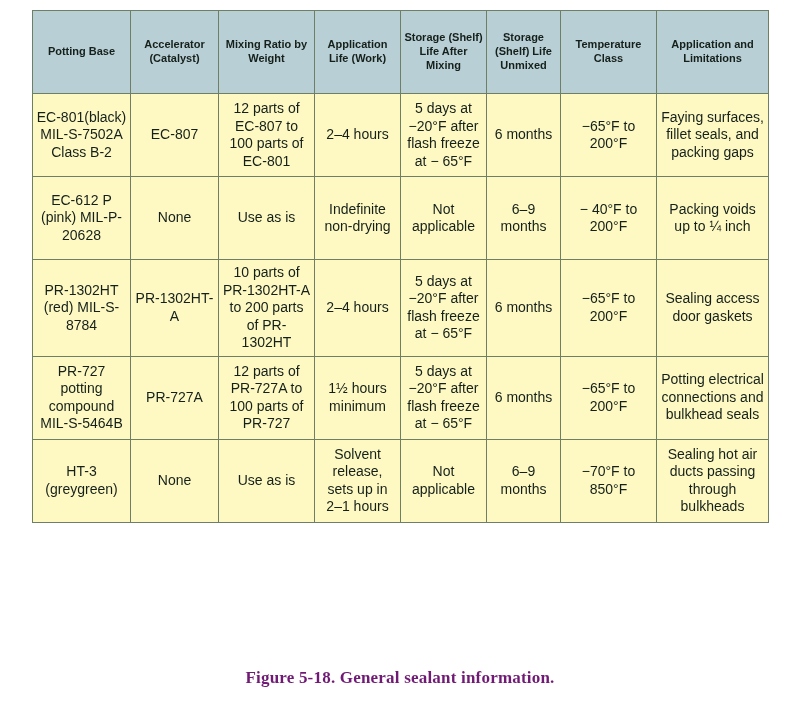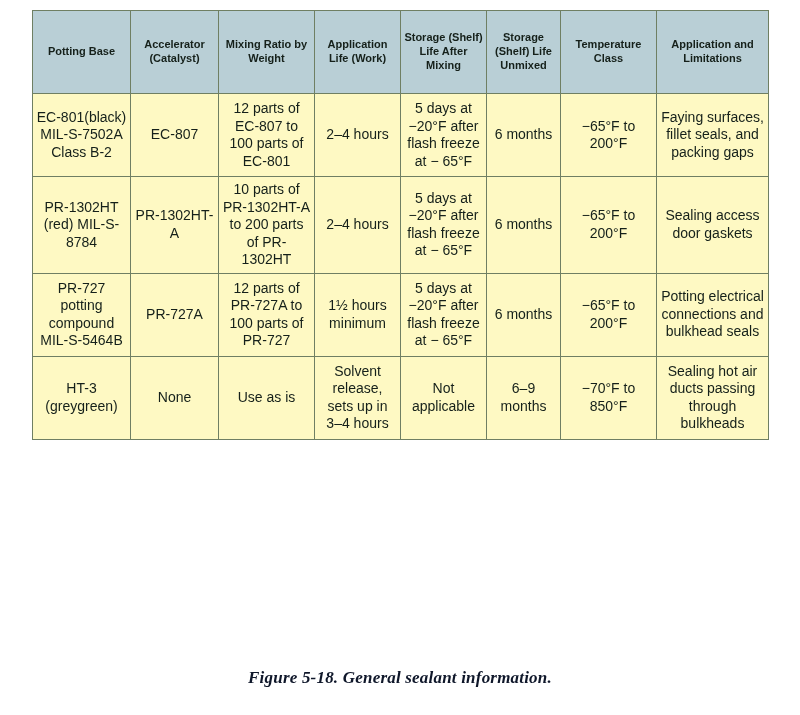--- a/index.html
+++ b/index.html
@@ -65,23 +65,22 @@
 
   .caption {
     position: absolute;
     left: 0;
     right: 0;
     top: 668px;
     text-align: center;
     font-family: "Liberation Serif", serif;
     font-weight: bold;
     font-size: 17px;
-    color: #0f172a;
+    color: #701a75;
     letter-spacing: 0.2px;
-    font-style: italic;
   }
 </style>
 </head>
 <body>
 
 <div class="page">
 
   <div class="table-wrap">
     <table class="sealant">
       <colgroup>
@@ -111,20 +110,30 @@
           <td>EC-801(black) MIL-S-7502A Class B-2</td>
           <td>EC-807</td>
           <td>12 parts of EC-807 to 100 parts of EC-801</td>
           <td>2–4 hours</td>
           <td>5 days at −20°F after flash freeze at − 65°F</td>
           <td>6 months</td>
           <td>−65°F to 200°F</td>
           <td>Faying surfaces, fillet seals, and packing gaps</td>
         </tr>
         <tr>
+          <td>EC-612 P (pink) MIL-P-20628</td>
+          <td>None</td>
+          <td>Use as is</td>
+          <td>Indefinite non-drying</td>
+          <td>Not applicable</td>
+          <td>6–9 months</td>
+          <td>− 40°F to 200°F</td>
+          <td>Packing voids up to ¼ inch</td>
+        </tr>
+        <tr>
           <td>PR-1302HT (red) MIL-S-8784</td>
           <td>PR-1302HT-A</td>
           <td>10 parts of PR-1302HT-A to 200 parts of PR-1302HT</td>
           <td>2–4 hours</td>
           <td>5 days at −20°F after flash freeze at − 65°F</td>
           <td>6 months</td>
           <td>−65°F to 200°F</td>
           <td>Sealing access door gaskets</td>
         </tr>
         <tr>
@@ -134,21 +143,21 @@
           <td>1½ hours minimum</td>
           <td>5 days at −20°F after flash freeze at − 65°F</td>
           <td>6 months</td>
           <td>−65°F to 200°F</td>
           <td>Potting electrical connections and bulkhead seals</td>
         </tr>
         <tr>
           <td>HT-3 (greygreen)</td>
           <td>None</td>
           <td>Use as is</td>
-          <td>Solvent release, sets up in 3–4 hours</td>
+          <td>Solvent release, sets up in 2–1 hours</td>
           <td>Not applicable</td>
           <td>6–9 months</td>
           <td>−70°F to 850°F</td>
           <td>Sealing hot air ducts passing through bulkheads</td>
         </tr>
       </tbody>
     </table>
   </div>
 
   <div class="caption">Figure 5-18. General sealant information.</div>

